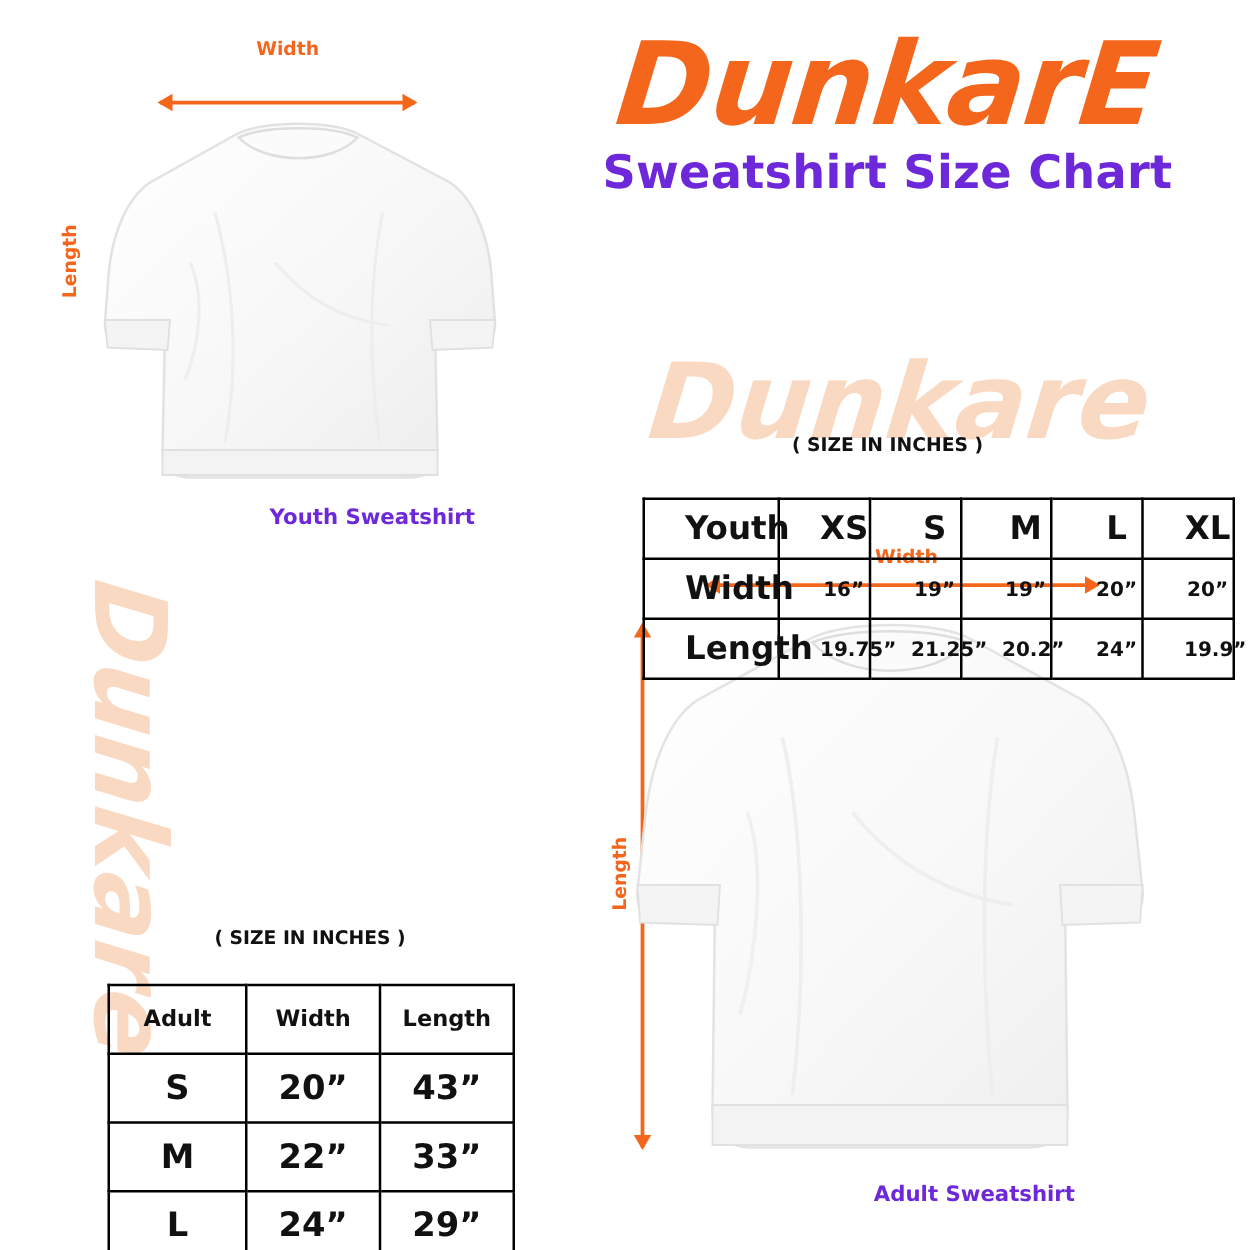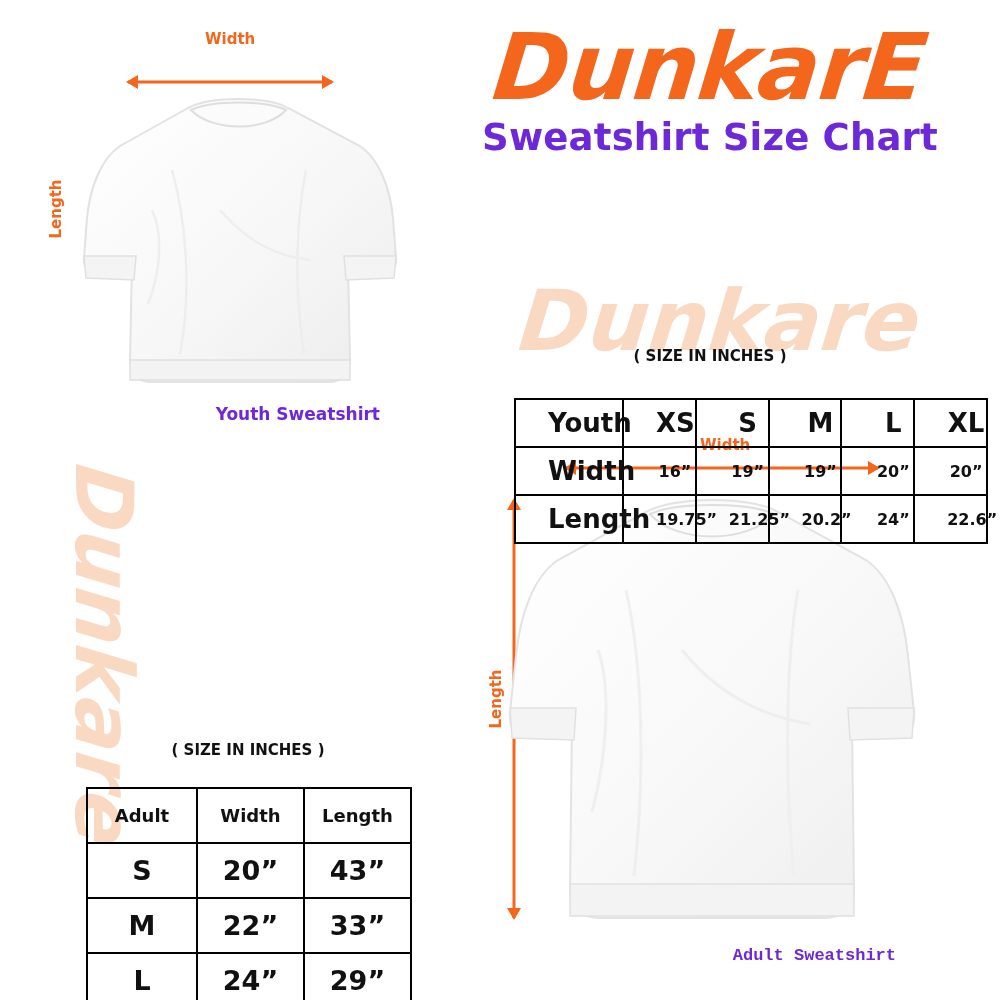--- a/index.html
+++ b/index.html
@@ -263,21 +263,21 @@
           <td class="val">19”</td>
           <td class="val">20”</td>
           <td class="val">20”</td>
         </tr>
         <tr>
           <td class="lbl">Length</td>
           <td class="val">19.75”</td>
           <td class="val">21.25”</td>
           <td class="val">20.2”</td>
           <td class="val">24”</td>
-          <td class="val">22.6”</td>
+          <td class="val">19.9”</td>
         </tr>
       </tbody>
     </table>
   </div>
 
   <div class="size-note-left zbox">( SIZE IN INCHES )</div>
   <div class="adult-table-wrap zbox">
     <table class="adult-table">
       <colgroup>
           <col class="c0">
@@ -341,15 +341,15 @@
       <g stroke="#eeeeee" stroke-width="3" fill="none" opacity="0.9">
         <path d="M156 150 C 172 220, 176 330, 164 436"></path>
         <path d="M328 150 C 316 220, 314 330, 324 436"></path>
         <path d="M212 210 C 246 252, 290 276, 340 284"></path>
         <path d="M128 210 C 142 250, 136 320, 122 372"></path>
       </g>
     </svg>
   </div>
   <div class="measure-label" style="left:700px; top:436px;">Width</div>
   <div class="measure-label vert" style="left:466px; top:690px;">Length</div>
-  <div class="shirt-caption" style="left:616px; top:946px; width:280px;font-family:Liberation Mono, monospace;">Adult Sweatshirt</div>
+  <div class="shirt-caption" style="left:580px; top:946px; width:280px;">Adult Sweatshirt</div>
 
 </div>
 
 </body></html>

